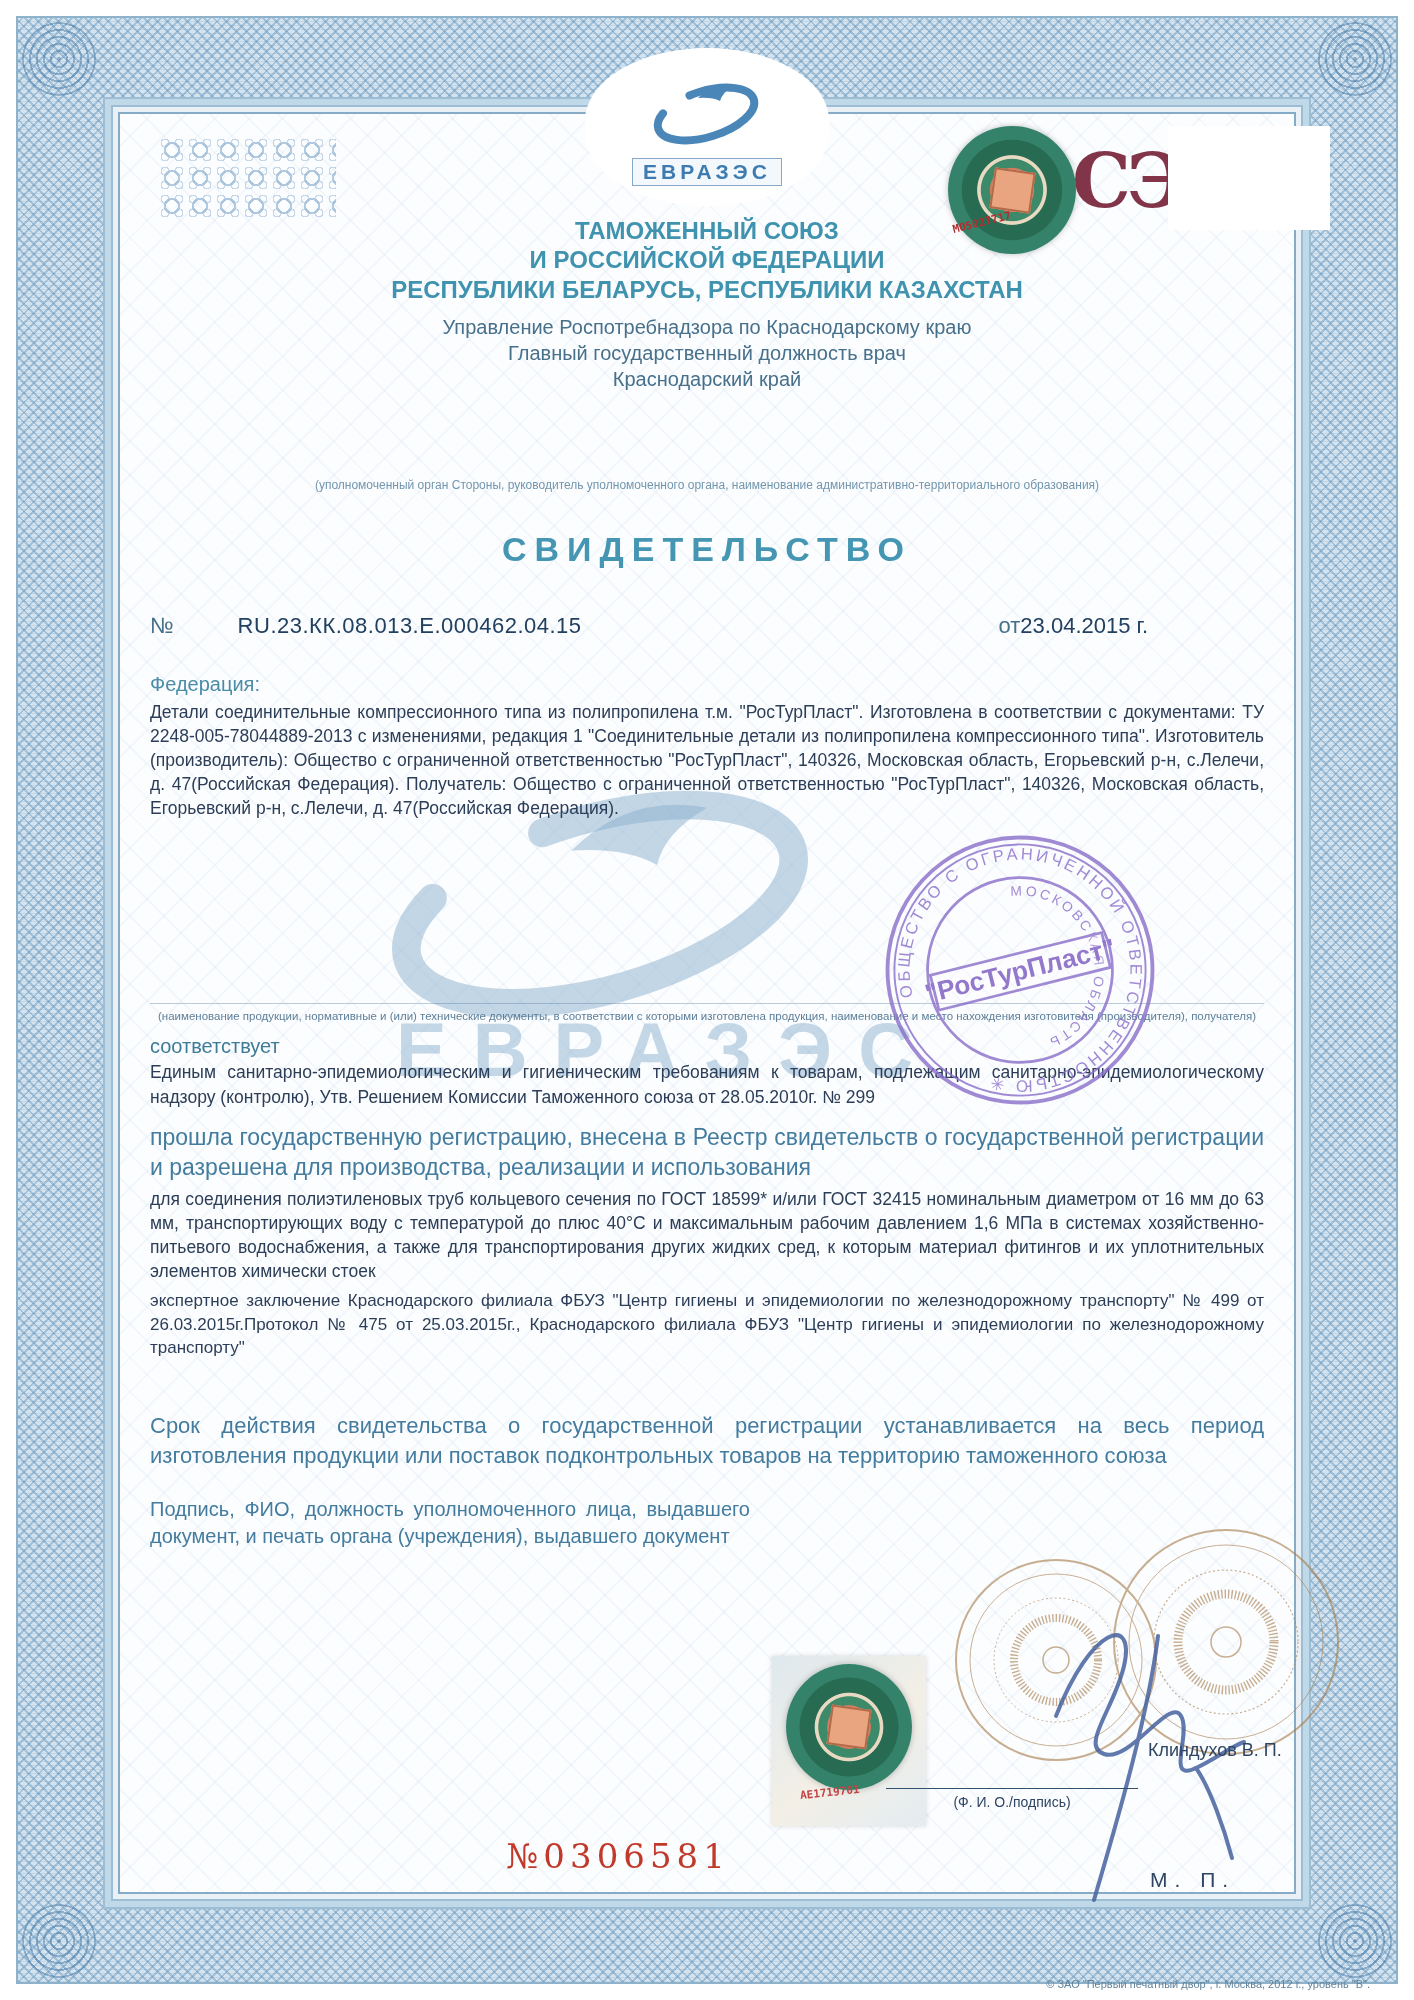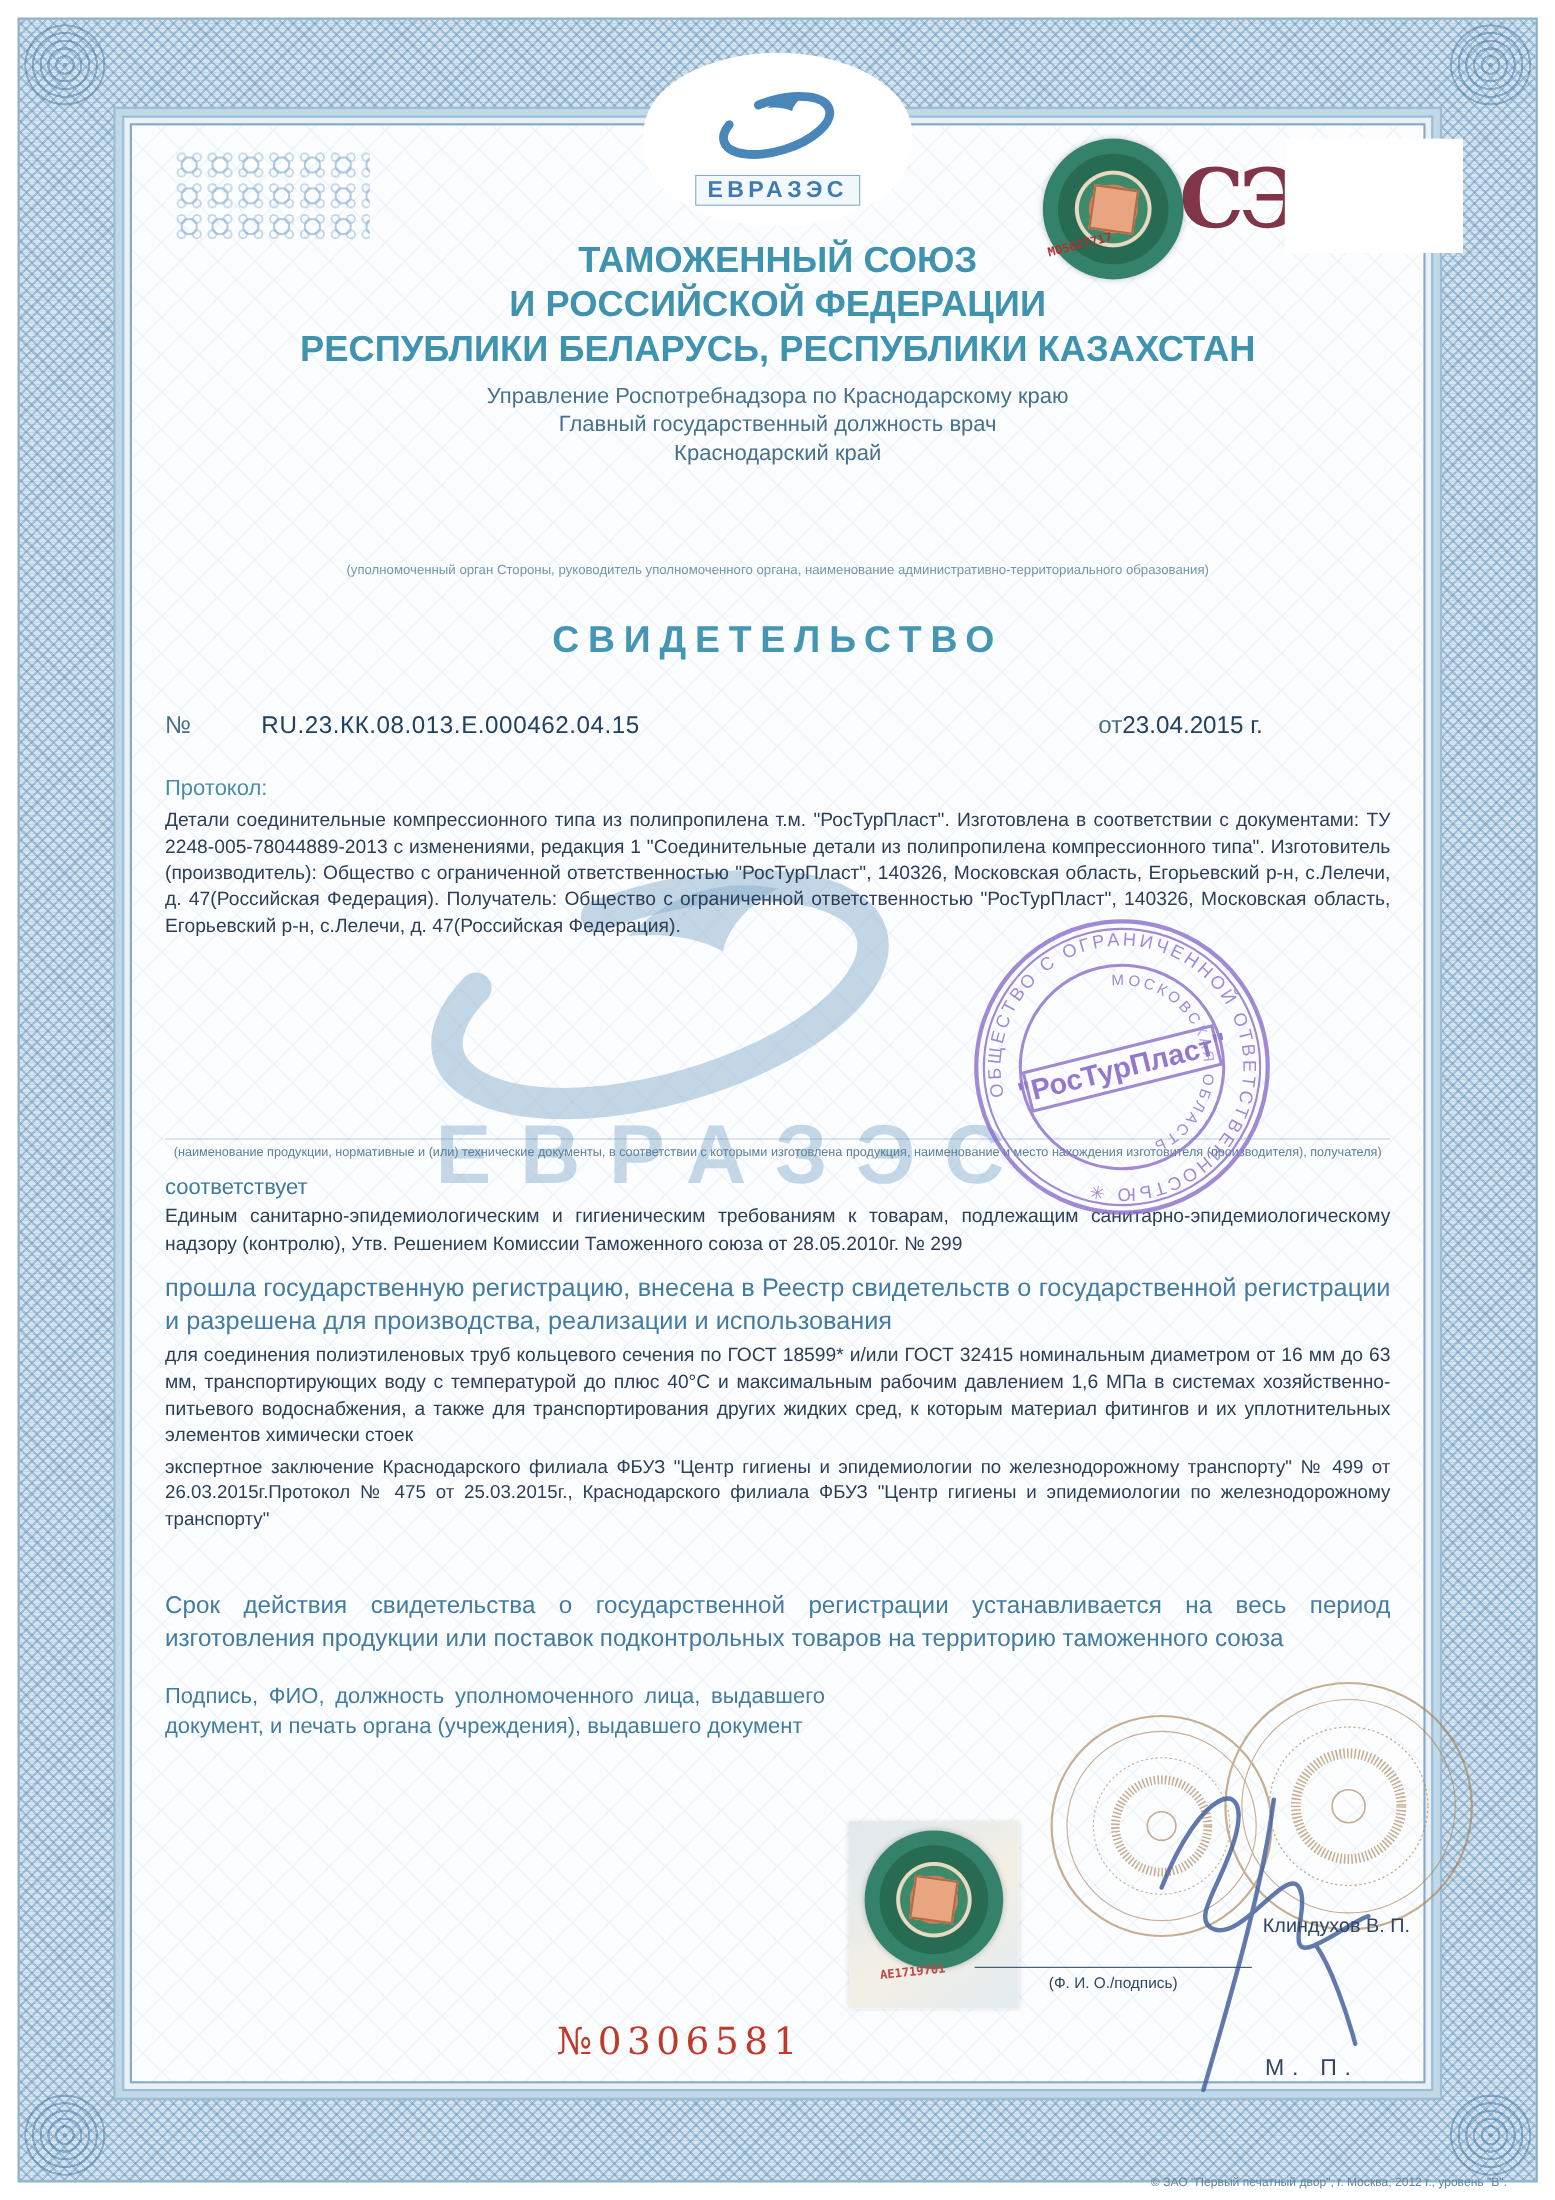--- a/index.html
+++ b/index.html
@@ -46,21 +46,21 @@
   .holo-top{position:absolute;left:948px;top:126px;width:128px;height:128px;z-index:7;}
   .holo-num{position:absolute;color:#b03030;font-weight:bold;font-size:11px;
     font-family:"DejaVu Sans Mono",monospace;transform:rotate(-14deg);z-index:8;}
   .holo-num.top{left:952px;top:216px;}
   .se-mark{position:absolute;left:1072px;top:138px;z-index:7;font-family:"DejaVu Serif",serif;
     font-weight:bold;font-size:74px;color:#78253a;letter-spacing:-4px;opacity:.92;}
   .blank-label{position:absolute;left:1168px;top:126px;width:162px;height:104px;background:#ffffff;z-index:7;}
 
   
   .content{position:absolute;left:150px;right:150px;top:216px;z-index:3;}
-  .h-union{color:#3f93ae;font-weight:bold;font-size:33px;line-height:1.22;text-align:center;}
+  .h-union{color:#3f93ae;font-weight:bold;font-size:24px;line-height:1.22;text-align:center;}
   .h-auth{color:#47708b;font-size:20px;line-height:1.3;text-align:center;margin-top:10px;}
   .h-caption{color:#7296ae;font-size:12px;text-align:center;margin-top:86px;}
   .doc-title{color:#4596b2;font-weight:bold;font-size:34px;letter-spacing:8px;text-align:center;margin-top:38px;}
   .doc-sub{color:#4596b2;font-weight:bold;font-size:28px;letter-spacing:1px;text-align:center;margin-top:8px;}
 
   .numrow{display:flex;align-items:baseline;margin-top:44px;font-size:22px;}
   .numrow .no{color:#47708b;}
   .numrow .val{margin-left:64px;color:#22405f;letter-spacing:.5px;}
   .numrow .dgroup{margin-left:auto;margin-right:116px;display:flex;}
   .numrow .from{color:#47708b;}
@@ -160,21 +160,21 @@
 
     <div class="numrow">
       <span class="no">№</span>
       <span class="val">RU.23.КК.08.013.Е.000462.04.15</span>
       <span class="dgroup">
         <span class="from">от</span>
         <span class="date">23.04.2015 г.</span>
       </span>
     </div>
 
-    <div class="prod-label">Протокол:</div>
+    <div class="prod-label">Федерация:</div>
     <div class="body-text prod-text">Детали соединительные компрессионного типа из полипропилена т.м. "РосТурПласт". Изготовлена в соответствии с документами: ТУ 2248-005-78044889-2013 с изменениями, редакция 1 "Соединительные детали из полипропилена компрессионного типа". Изготовитель (производитель): Общество с ограниченной ответственностью "РосТурПласт", 140326, Московская область, Егорьевский р-н, с.Лелечи, д. 47(Российская Федерация).  Получатель: Общество с ограниченной ответственностью "РосТурПласт", 140326, Московская область, Егорьевский р-н, с.Лелечи, д. 47(Российская Федерация).</div>
     <div class="prod-caption">(наименование продукции, нормативные и (или) технические документы, в соответствии с которыми изготовлена продукция, наименование и место нахождения изготовителя (производителя), получателя)</div>
 
     <div class="conf-lead">соответствует</div>
     <div class="body-text conf-text">Единым санитарно-эпидемиологическим и гигиеническим требованиям к товарам, подлежащим санитарно-эпидемиологическому надзору (контролю), Утв. Решением Комиссии Таможенного союза от 28.05.2010г. № 299</div>
 
     <div class="teal-par reg-par">прошла государственную регистрацию, внесена в Реестр свидетельств о государственной регистрации и разрешена для производства, реализации и использования</div>
     <div class="body-text usage-text">для соединения полиэтиленовых труб кольцевого сечения по ГОСТ 18599* и/или ГОСТ 32415 номинальным диаметром от 16 мм до 63 мм, транспортирующих воду с температурой до плюс 40°С и максимальным рабочим давлением 1,6 МПа в системах хозяйственно-питьевого водоснабжения, а также для транспортирования других жидких сред, к которым материал фитингов и их уплотнительных элементов химически стоек</div>
 
     <div class="body-text basis-text">экспертное заключение Краснодарского филиала ФБУЗ "Центр гигиены и эпидемиологии по железнодорожному транспорту" № 499 от 26.03.2015г.Протокол № 475 от 25.03.2015г., Краснодарского филиала ФБУЗ "Центр гигиены и эпидемиологии по железнодорожному транспорту"</div>

